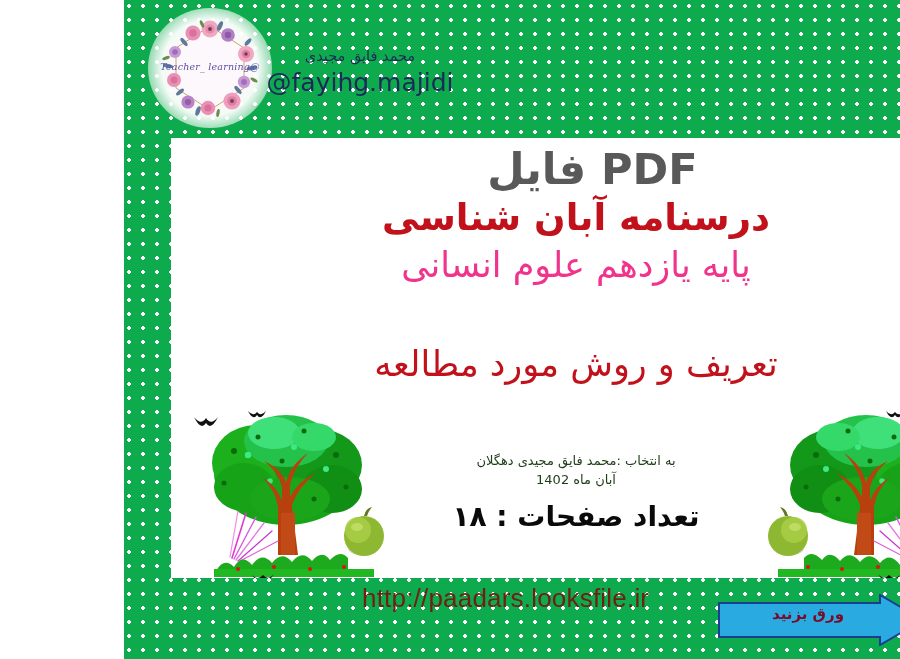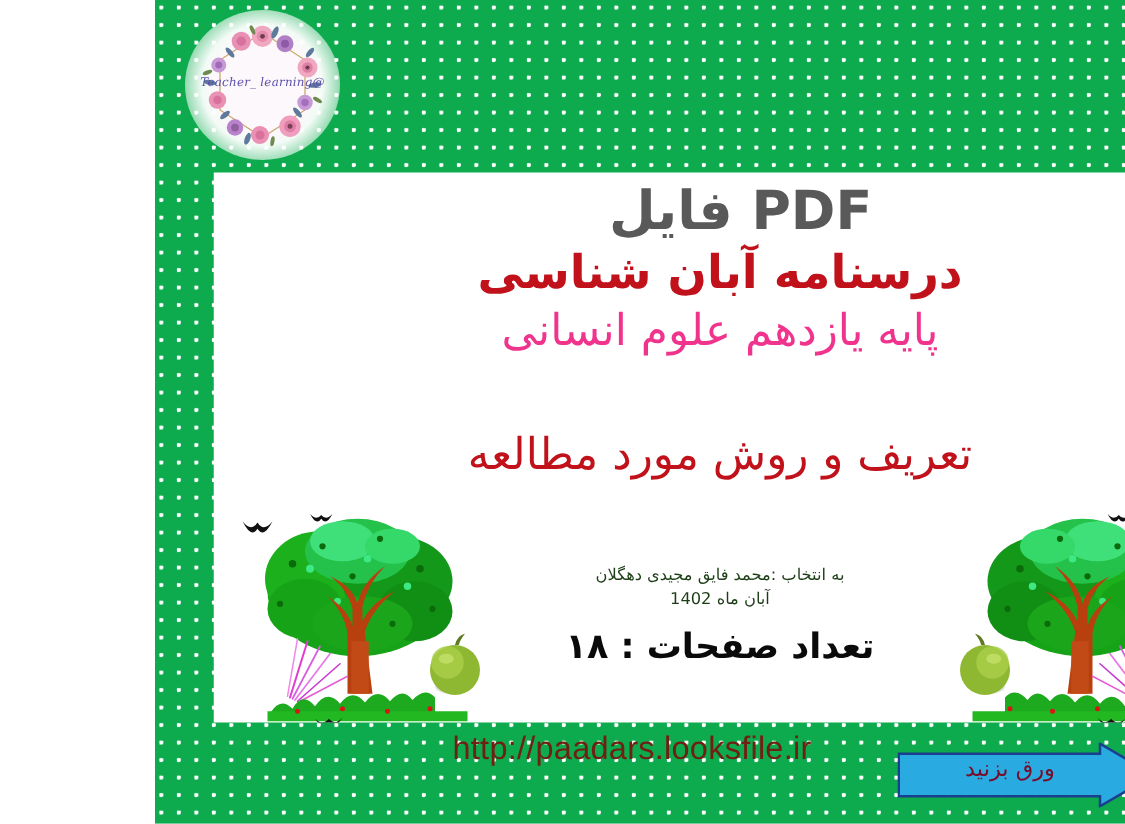--- a/index.html
+++ b/index.html
@@ -191,22 +191,22 @@
     height: 52px;
     cursor: pointer;
   }
   #next-arrow svg { position: absolute; inset: 0; width: 100%; height: 100%; }
   #next-arrow-label {
     position: absolute;
     left: 20px;
     top: 11px;
     width: 140px;
     text-align: center;
-    font-size: 18px;
-    font-weight: normal;
+    font-size: 15px;
+    font-weight: bold;
     color: #7a0b28;
     direction: rtl;
     letter-spacing: 1px;
   }
 </style>
 </head>
 <body>
 
 <div id="stage">
 
@@ -252,20 +252,24 @@
       <g fill="#6d8b4e">
         <ellipse cx="42" cy="6" rx="1.6" ry="4.0" transform="rotate(-25 42 6)"></ellipse>
         <ellipse cx="94" cy="62" rx="1.6" ry="4.0" transform="rotate(120 94 62)"></ellipse>
         <ellipse cx="58" cy="95" rx="1.6" ry="4.0" transform="rotate(190 58 95)"></ellipse>
         <ellipse cx="6" cy="40" rx="1.6" ry="4.0" transform="rotate(70 6 40)"></ellipse>
       </g>
     </svg>
     <div id="logo-text">@Teacher_ learning</div>
   </div>
 
+  <div id="header-block">
+    <div id="header-name">محمد فایق مجیدی</div>
+    <div id="header-handle">@fayihg.majidi</div>
+  </div>
 
   <div id="card">
 
     <div id="t-pdf" class="title-line">
       <span class="ltr">PDF</span>
       <span>فایل</span>
     </div>
 
     <div id="t-main" class="title-line">درسنامه آبان شناسی</div>
     <div id="t-grade" class="title-line">پایه یازدهم علوم انسانی</div>

